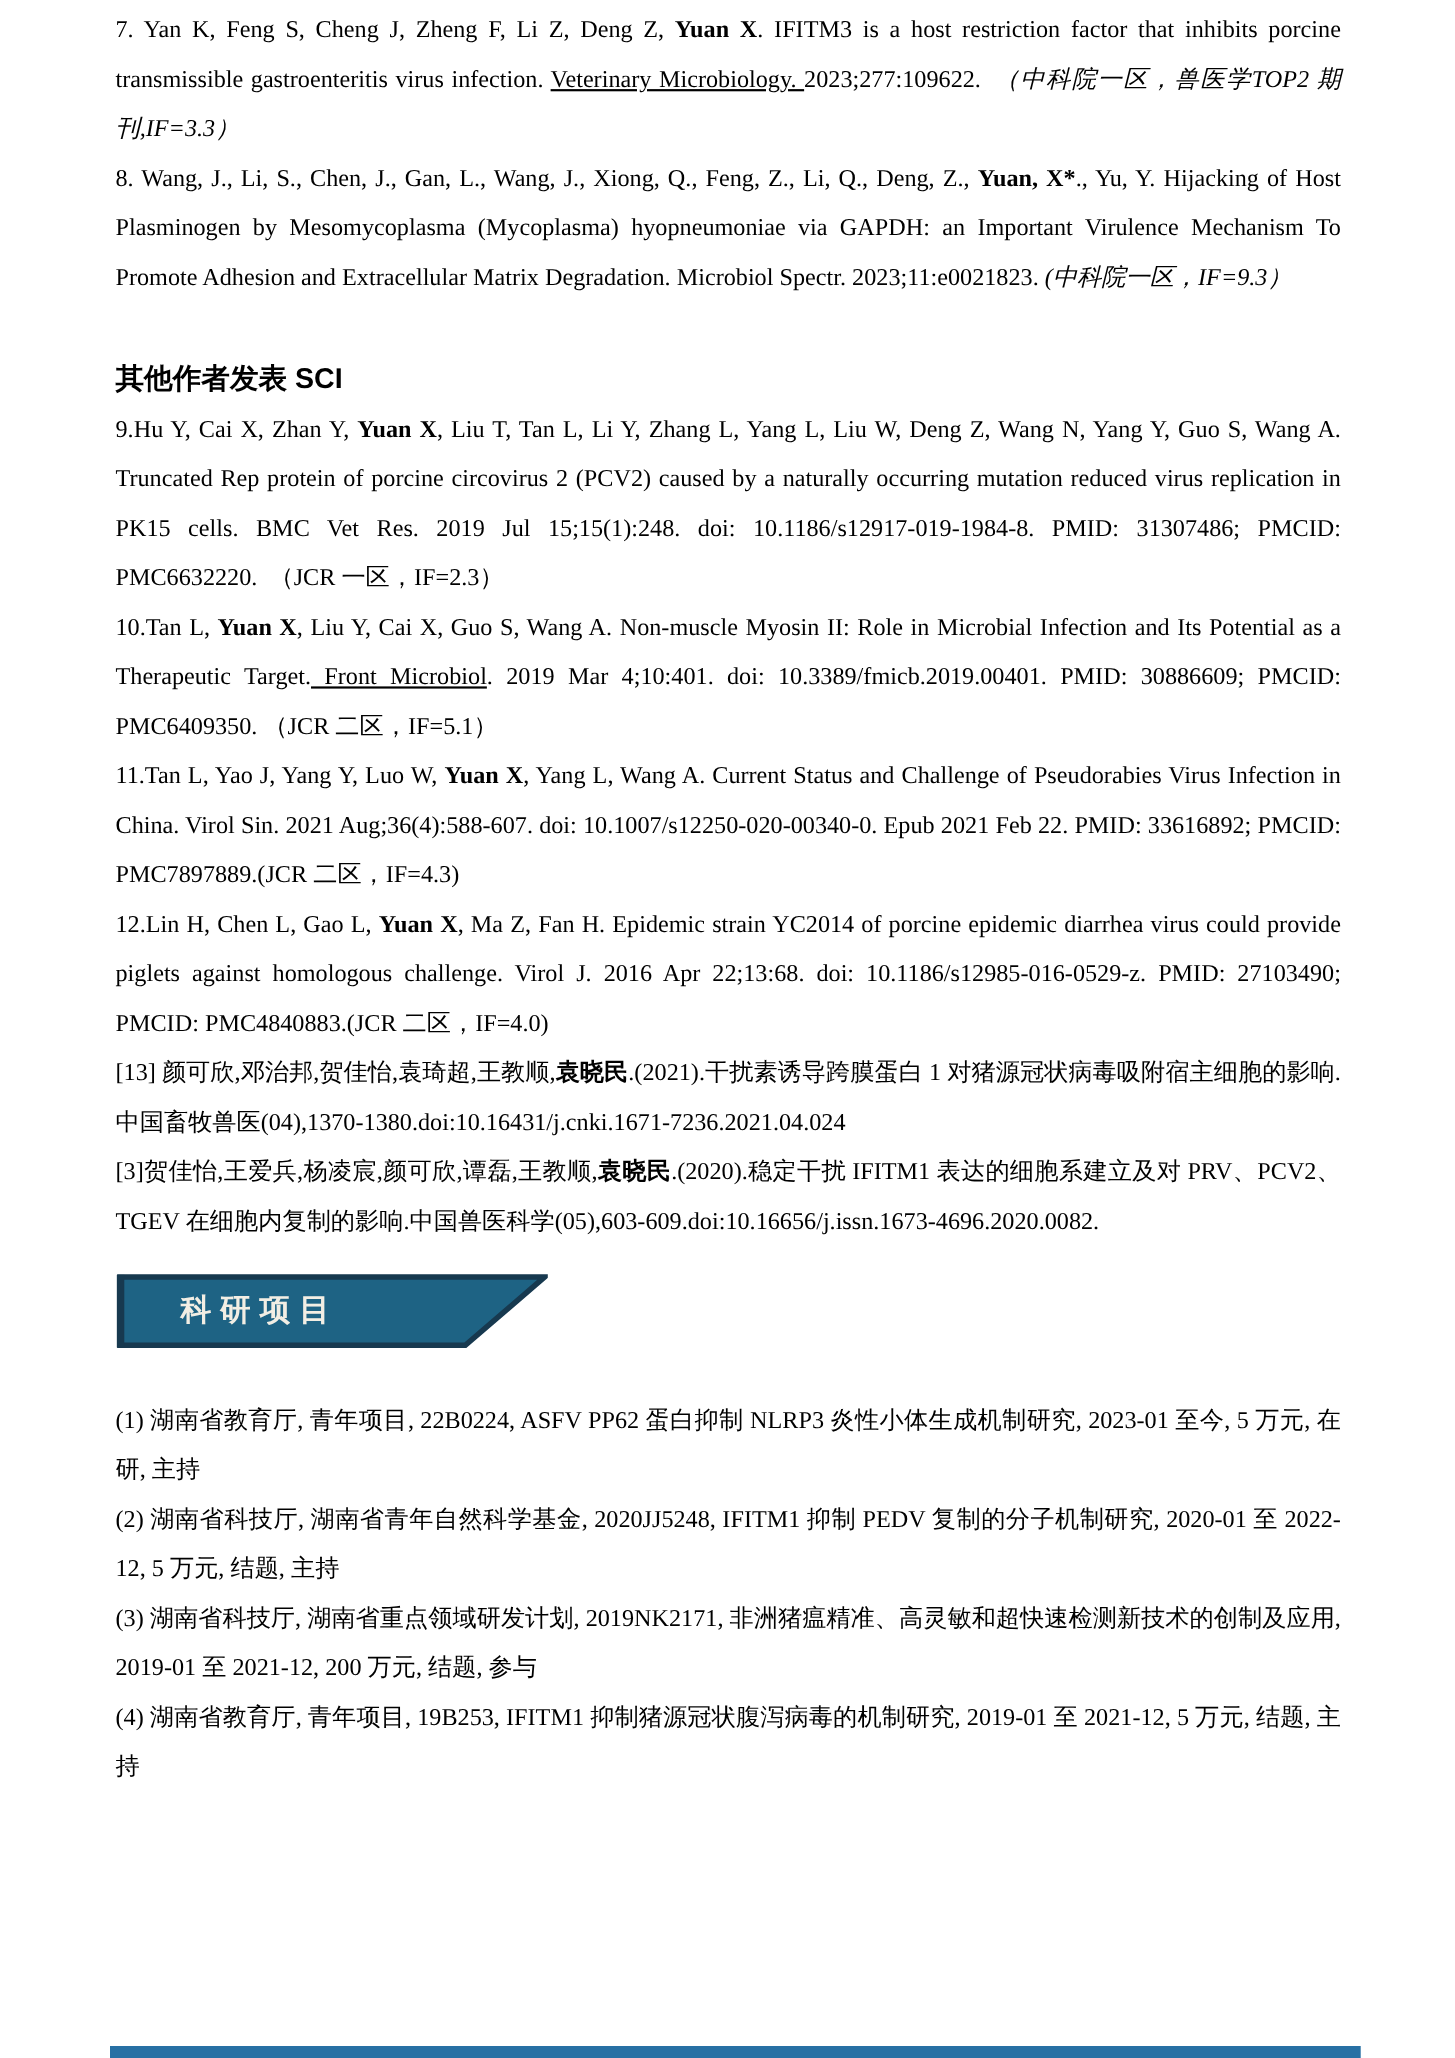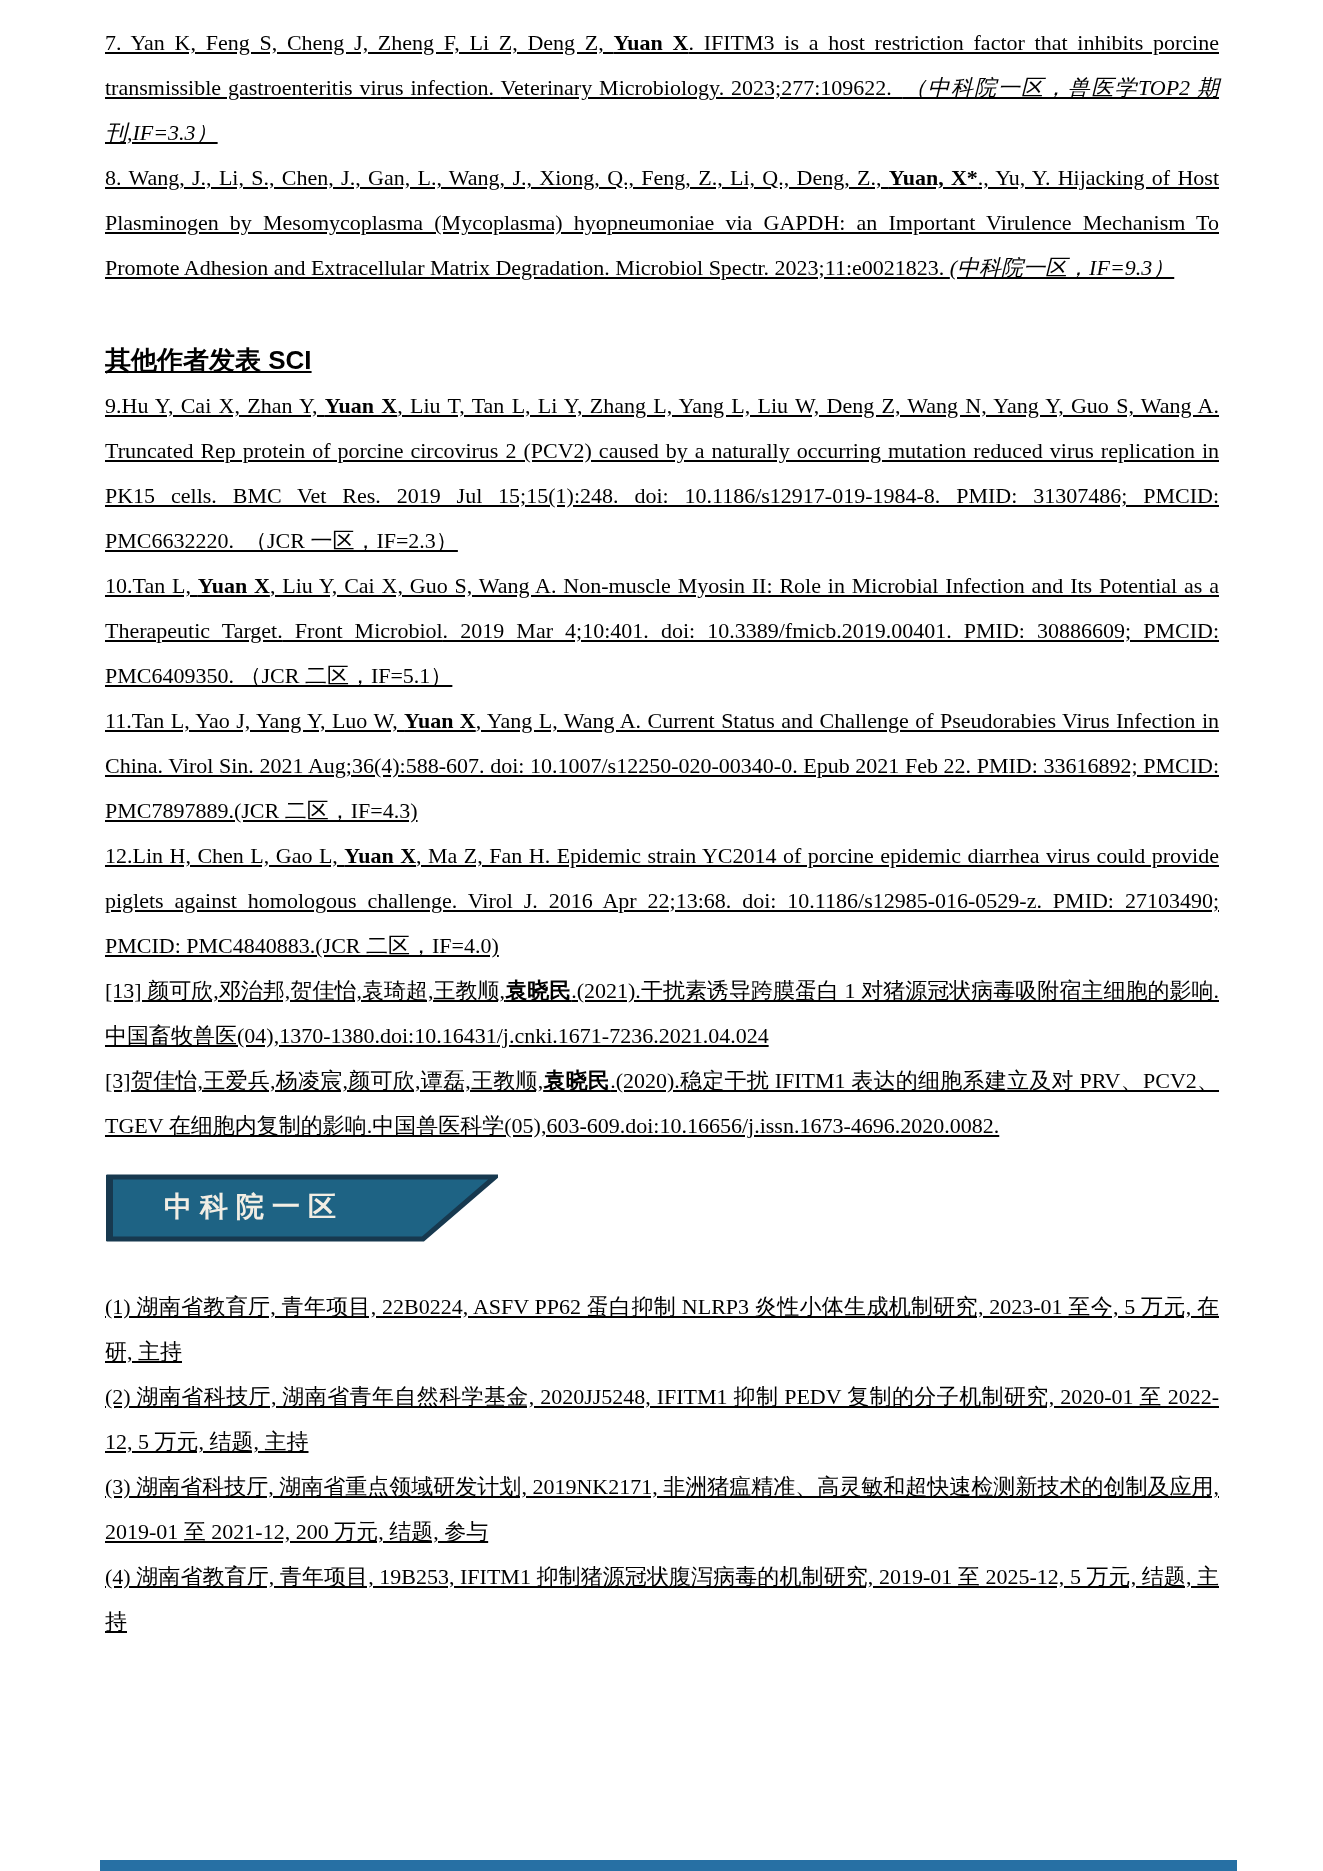--- a/index.html
+++ b/index.html
@@ -6,23 +6,22 @@
   body {
     width: 1323px; height: 1871px;
     background: #ffffff;
     position: relative;
     font-family: "Liberation Serif", "DejaVu Serif", serif;
     color: #000;
     overflow: hidden;
   }
   .content {
     position: absolute;
-    left: 105px; top: 20px;
+    left: 105px; top: 4px;
     width: 1114px;
-    text-decoration: underline;
   }
   .para {
     margin: 0;
     font-size: 22px;
     line-height: 45px;
     text-align: justify;
     word-break: break-word;
   }
   .seg-n { }
   .seg-b { font-weight: bold; }
@@ -83,25 +82,25 @@
   <div>
       <p class="para"><span class="seg-n">[13] 颜可欣,邓治邦,贺佳怡,袁琦超,王教顺,</span><span class="seg-b">袁晓民</span><span class="seg-n">.(2021).干扰素诱导跨膜蛋白 1 对猪源冠状病毒吸附宿主细胞的影响.中国畜牧兽医(04),1370-1380.doi:10.16431/j.cnki.1671-7236.2021.04.024</span></p>
       <p class="para"><span class="seg-n">[3]贺佳怡,王爱兵,杨凌宸,颜可欣,谭磊,王教顺,</span><span class="seg-b">袁晓民</span><span class="seg-n">.(2020).稳定干扰 IFITM1 表达的细胞系建立及对 PRV、PCV2、TGEV 在细胞内复制的影响.中国兽医科学(05),603-609.doi:10.16656/j.issn.1673-4696.2020.0082.</span></p>
     </div>
 
   <div class="banner-wrap">
     <svg width="392" height="68" viewBox="0 0 392 68">
       <polygon id="banner-poly" points="3,3 389,3 317,65 3,65" stroke-width="5" fill="#1E6384" stroke="#17394F"></polygon>
       <rect id="banner-left-edge" x="0" y="1" width="7" height="66" fill="#17394F"></rect>
     </svg>
-    <div class="banner-label" style="color: rgb(242, 238, 228);">中科院一区</div>
+    <div class="banner-label" style="color: rgb(242, 238, 228);">科研项目</div>
   </div>
 
   <div>
       <p class="para">(1) 湖南省教育厅, 青年项目, 22B0224, ASFV PP62 蛋白抑制 NLRP3 炎性小体生成机制研究, 2023-01 至今, 5 万元, 在研, 主持</p>
       <p class="para">(2) 湖南省科技厅, 湖南省青年自然科学基金, 2020JJ5248, IFITM1 抑制 PEDV 复制的分子机制研究, 2020-01 至 2022-12, 5 万元, 结题, 主持</p>
       <p class="para">(3) 湖南省科技厅, 湖南省重点领域研发计划, 2019NK2171, 非洲猪瘟精准、高灵敏和超快速检测新技术的创制及应用, 2019-01 至 2021-12, 200 万元, 结题, 参与</p>
-      <p class="para">(4) 湖南省教育厅, 青年项目, 19B253, IFITM1 抑制猪源冠状腹泻病毒的机制研究, 2019-01 至 2025-12, 5 万元, 结题, 主持</p>
+      <p class="para">(4) 湖南省教育厅, 青年项目, 19B253, IFITM1 抑制猪源冠状腹泻病毒的机制研究, 2019-01 至 2021-12, 5 万元, 结题, 主持</p>
     </div>
 
 </div>
 
 <div class="footer-bar" style="background: rgb(39, 112, 164);"></div>
 
 </body></html>

